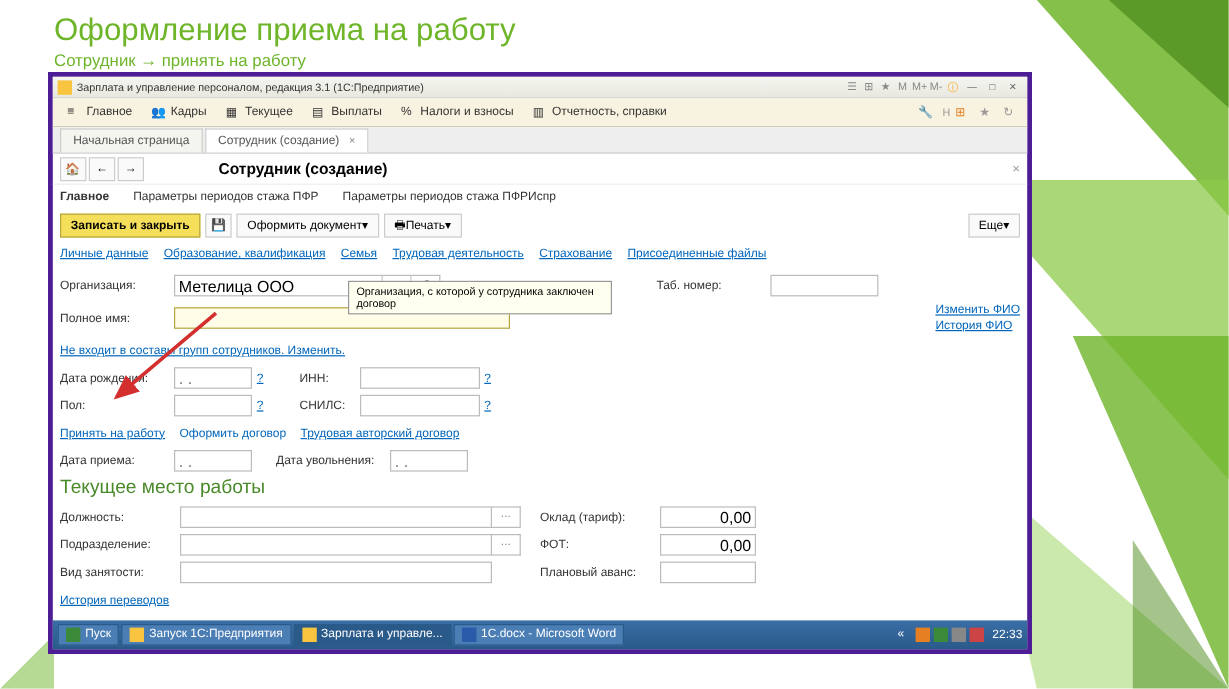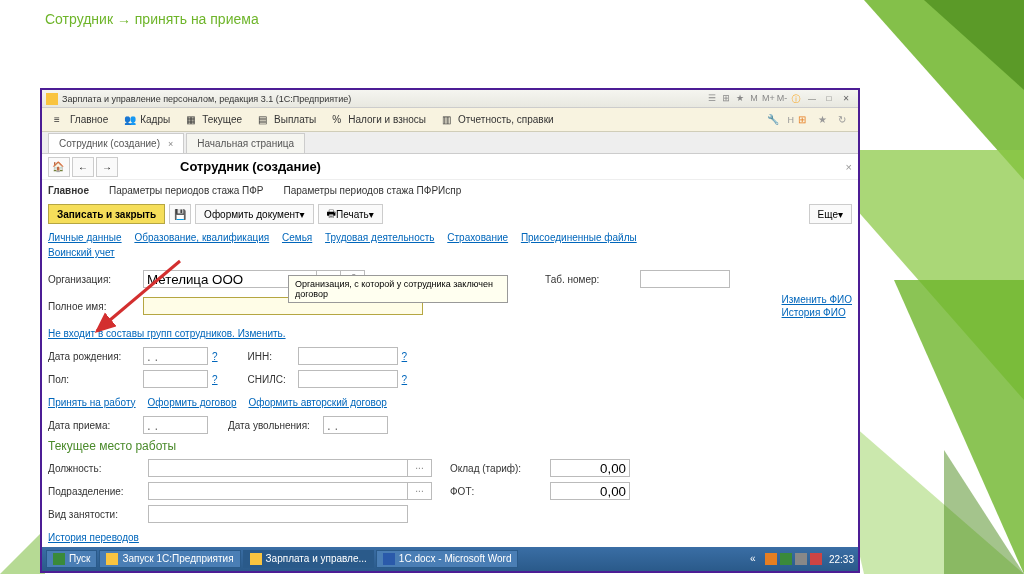--- a/index.html
+++ b/index.html
@@ -4,21 +4,21 @@
 <style>
 * { box-sizing: border-box; margin: 0; padding: 0; font-family: Arial, sans-serif; }
 body { width: 1024px; height: 574px; background: #fff; position: relative; overflow: hidden; }
 
 .slide-bg { position: absolute; top: 0; right: 0; width: 280px; height: 574px; z-index: 0; }
 
 .title-area { position: absolute; left: 45px; top: 9px; z-index: 2; }
 .title { color: #6eb52a; font-size: 26px; font-weight: normal; }
 .subtitle { color: #6eb52a; font-size: 14px; margin-top: 2px; }
 
-.app-window { position: absolute; left: 40px; top: 60px; width: 820px; height: 485px; border: 2px solid #4c1d95; background: #fff; z-index: 2; font-size: 10px; margin-top: 28px; }
+.app-window { position: absolute; left: 40px; top: 60px; width: 820px; height: 485px; border: 4px solid #4c1d95; background: #fff; z-index: 2; font-size: 10px; }
 
 .titlebar { height: 18px; background: linear-gradient(#f5f5f0, #e8e8e0); display: flex; align-items: center; padding: 0 4px; border-bottom: 1px solid #ccc; }
 .titlebar-icon { width: 12px; height: 12px; background: #f9c440; margin-right: 4px; }
 .titlebar-text { flex: 1; font-size: 9px; color: #333; }
 .win-btn { width: 16px; height: 13px; margin-left: 1px; font-size: 8px; text-align: center; line-height: 13px; color: #666; cursor: pointer; }
 .win-btn.min::before { content: "—"; }
 .win-btn.max::before { content: "□"; }
 .win-btn.close::before { content: "✕"; }
 .sm-ic { width: 12px; height: 12px; margin: 0 1px; display: inline-block; font-size: 9px; color: #888; text-align: center; }
 
@@ -60,21 +60,21 @@
 .inp.date { width: 65px; }
 .inp.small { width: 100px; }
 .inp.wide { width: 260px; }
 .inp.num { width: 80px; text-align: right; }
 .q { color: #0066bb; margin-left: 4px; text-decoration: underline; cursor: pointer; }
 .side-links { margin-left: auto; text-align: left; }
 .side-links a { display: block; color: #0066bb; text-decoration: underline; font-size: 10px; margin: 2px 0; cursor: pointer; }
 
 .tooltip { position: absolute; left: 240px; top: 2px; background: #fffff0; border: 1px solid #999; padding: 3px 6px; font-size: 9px; width: 220px; z-index: 5; }
 
-.section-label { color: #4a8a2a; font-size: 12px; margin: 4px 0 2px 0; }
+.section-label { color: #4a8a2a; font-size: 16px; margin: 4px 0 2px 0; }
 .green-link { color: #4a8a2a; text-decoration: underline; font-size: 10px; cursor: pointer; }
 
 .two-col { display: flex; }
 .col { flex: 1; }
 .col .form-row .lbl { width: 100px; }
 
 .taskbar { position: absolute; bottom: 0; left: 0; right: 0; height: 24px; background: linear-gradient(#3a6ea5, #2a5a8a); display: flex; align-items: center; padding: 0 4px; font-size: 10px; color: #fff; }
 .task-item { background: #4a7eb5; padding: 2px 6px; margin-right: 2px; border: 1px solid #2a5a8a; display: flex; cursor: pointer; }
 .task-item.active { background: #2a5a8a; }
 .task-icon { width: 12px; height: 12px; background: #f9c440; margin-right: 4px; }
@@ -93,21 +93,22 @@
   <polygon points="120,0 280,0 280,180" fill="#6eb52a" opacity="0.85"></polygon>
   <polygon points="180,0 280,0 280,90" fill="#4a8a1a" opacity="0.7"></polygon>
   <polygon points="60,150 280,400 280,150" fill="#8dc94a" opacity="0.75"></polygon>
   <polygon points="150,280 280,574 280,280" fill="#6eb52a" opacity="0.8"></polygon>
   <polygon points="80,400 280,574 120,574" fill="#a8d876" opacity="0.6"></polygon>
   <polygon points="200,450 280,574 200,574" fill="#4a8a1a" opacity="0.5"></polygon>
 </svg>
 <div class="corner-tri"></div>
 
 <div class="title-area">
-  <div class="subtitle">Сотрудник → принять на приема</div>
+  <div class="title">Оформление приема на работу</div>
+  <div class="subtitle">Сотрудник → принять на работу</div>
 </div>
 
 <div class="app-window">
 
   <div class="titlebar">
     <span class="titlebar-icon"></span>
     <span class="titlebar-text">Зарплата и управление персоналом, редакция 3.1 (1С:Предприятие)</span>
     <span class="sm-ic">☰</span>
     <span class="sm-ic">⊞</span>
     <span class="sm-ic">★</span>
@@ -148,22 +149,22 @@
     <div style="margin-left:auto;display:flex;align-items:center;gap:4px;">
       <span class="menu-icon" style="color:#c99;">🔧</span>
       <span style="color:#999;font-size:9px;">Н</span>
       <span class="menu-icon" style="color:#e67e22;">⊞</span>
       <span class="menu-icon" style="color:#999;">★</span>
       <span class="menu-icon" style="color:#999;">↻</span>
     </div>
   </div>
 
   <div class="tab-strip">
+    <div class="tab"><span>Начальная страница</span></div>
     <div class="tab active"><span>Сотрудник (создание)</span><span class="tab-close">×</span></div>
-    <div class="tab"><span>Начальная страница</span></div>
   </div>
 
   <div class="toolbar2">
     <div class="nav-btn">🏠</div>
     <div class="nav-btn">←</div>
     <div class="nav-btn">→</div>
     <div class="page-title">Сотрудник (создание)</div>
     <div class="close-page">×</div>
   </div>
 
@@ -191,23 +192,20 @@
       </div>
   </div>
 
   <div class="link-strip">
     <a>Личные данные</a>
     <a>Образование, квалификация</a>
     <a>Семья</a>
     <a>Трудовая деятельность</a>
     <a>Страхование</a>
     <a>Присоединенные файлы</a>
-  </div>
-  <div class="link-strip" style="padding-top:0;">
-    <a>Воинский учет</a>
   </div>
 
   <div class="form-body">
 
     <div class="form-row" style="position:relative;">
       <span class="lbl">Организация:</span>
       <input class="inp org" value="Метелица ООО" style="">
       <span class="inp dots" style="border-left:none;">...</span>
       <span class="inp dots" style="border-left:none;">↗</span>
       <span style="margin-left:180px;" class="lbl">Таб. номер:</span>
@@ -243,22 +241,22 @@
       <input class="inp date" style="">
       <span class="q">?</span>
       <span style="width:30px;"></span>
       <span class="lbl" style="width:50px;">СНИЛС:</span>
       <input class="inp small" style="">
       <span class="q">?</span>
     </div>
 
     <div class="form-row">
       <a style="color:#0066bb;text-decoration:underline;margin-right:12px;">Принять на работу</a>
-      <a style="color:#0066bb;text-decoration:underline;margin-right:12px;text-align:center;">Оформить договор</a>
-      <a style="color:#0066bb;text-decoration:underline;">Оформить авторский договор</a>
+      <a style="color:#0066bb;margin-right:12px;text-align:center;">Оформить договор</a>
+      <a style="color:#0066bb;text-decoration:underline;">Трудовая авторский договор</a>
     </div>
 
     <div class="form-row">
       <span class="lbl">Дата приема:</span>
       <input class="inp date" placeholder=". ." style="">
       <span style="width:20px;"></span>
       <span class="lbl">Дата увольнения:</span>
       <input class="inp date" placeholder=". ." style="">
     </div>
 
@@ -285,20 +283,24 @@
           </div>
       </div>
       <div class="col">
         <div class="form-row">
             <span class="lbl">Оклад (тариф):</span>
             <input class="inp num" value="0,00" style="">
           </div>
         <div class="form-row">
             <span class="lbl">ФОТ:</span>
             <input class="inp num" value="0,00" style="">
+          </div>
+        <div class="form-row">
+            <span class="lbl">Плановый аванс:</span>
+            <input class="inp num" style="">
           </div>
       </div>
     </div>
 
     <div class="form-row">
         <a class="green-link">Представление сотрудника в отчетах и документах</a>
       </div>
   </div>
 
   <div class="taskbar">

